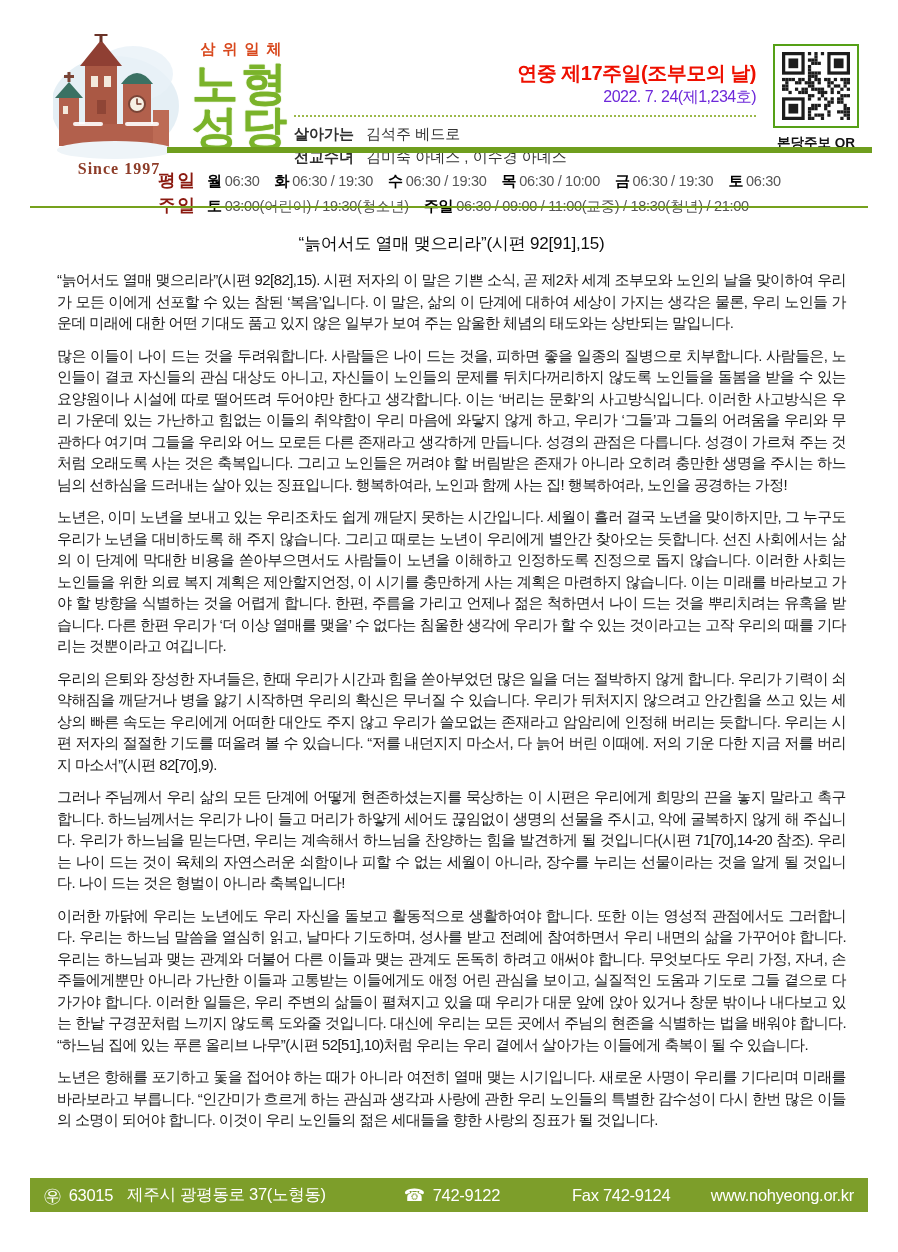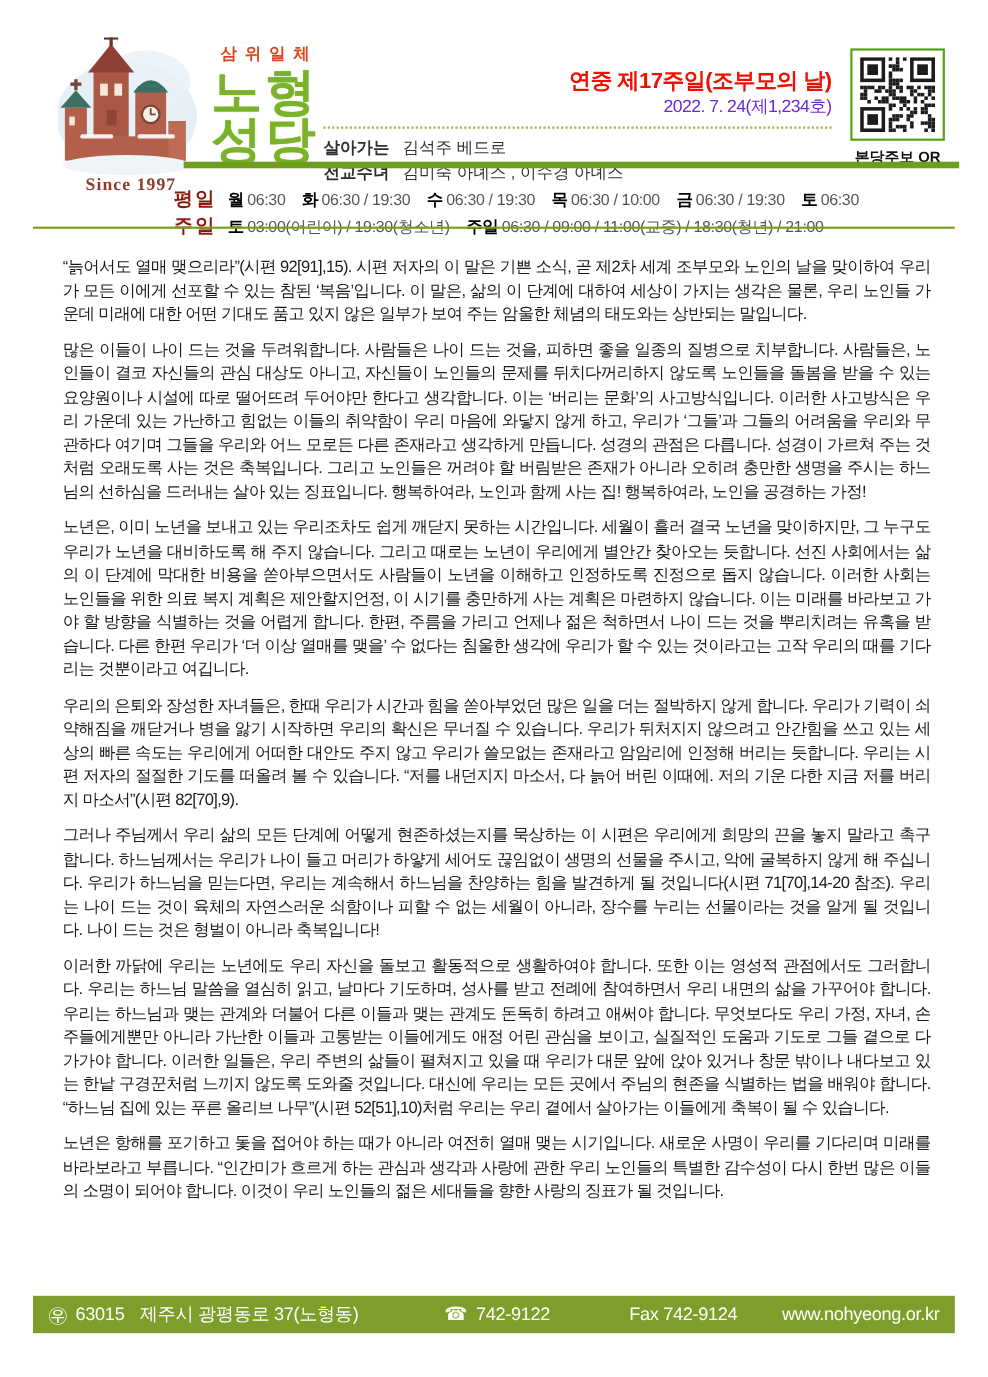--- a/index.html
+++ b/index.html
@@ -284,21 +284,22 @@
         <span class="mass-label">주일</span>
         <span class="mass-item"><b>토</b><span>03:00(어린이) / 19:30(청소년)</span></span>
         <span class="mass-item"><b>주일</b><span>06:30 / 09:00 / 11:00(교중) / 18:30(청년) / 21:00</span></span>
       </div>
     </div>
 
     <div class="thin-line"></div>
   </div>
 
   <div class="article">
-    <p>“늙어서도 열매 맺으리라”(시편 92[91],15). 시편 저자의 이 말은 기쁜 소식, 곧 제2차 세계 조부모와 노인의 날을 맞이하여 우리가 모든 이에게 선포할 수 있는 참된 ‘복음’입니다. 이 말은, 삶의 이 단계에 대하여 세상이 가지는 생각은 물론, 우리 노인들 가운데 미래에 대한 어떤 기대도 품고 있지 않은 일부가 보여 주는 암울한 체념의 태도와는 상반되는 말입니다.</p>
+    <h1 class="article-title">“늙어서도 열매 맺으리라”(시편 92[91],15)</h1>
+    <p>“늙어서도 열매 맺으리라”(시편 92[82],15). 시편 저자의 이 말은 기쁜 소식, 곧 제2차 세계 조부모와 노인의 날을 맞이하여 우리가 모든 이에게 선포할 수 있는 참된 ‘복음’입니다. 이 말은, 삶의 이 단계에 대하여 세상이 가지는 생각은 물론, 우리 노인들 가운데 미래에 대한 어떤 기대도 품고 있지 않은 일부가 보여 주는 암울한 체념의 태도와는 상반되는 말입니다.</p>
     <p>많은 이들이 나이 드는 것을 두려워합니다. 사람들은 나이 드는 것을, 피하면 좋을 일종의 질병으로 치부합니다. 사람들은, 노인들이 결코 자신들의 관심 대상도 아니고, 자신들이 노인들의 문제를 뒤치다꺼리하지 않도록 노인들을 돌봄을 받을 수 있는 요양원이나 시설에 따로 떨어뜨려 두어야만 한다고 생각합니다. 이는 ‘버리는 문화’의 사고방식입니다. 이러한 사고방식은 우리 가운데 있는 가난하고 힘없는 이들의 취약함이 우리 마음에 와닿지 않게 하고, 우리가 ‘그들’과 그들의 어려움을 우리와 무관하다 여기며 그들을 우리와 어느 모로든 다른 존재라고 생각하게 만듭니다. 성경의 관점은 다릅니다. 성경이 가르쳐 주는 것처럼 오래도록 사는 것은 축복입니다. 그리고 노인들은 꺼려야 할 버림받은 존재가 아니라 오히려 충만한 생명을 주시는 하느님의 선하심을 드러내는 살아 있는 징표입니다. 행복하여라, 노인과 함께 사는 집! 행복하여라, 노인을 공경하는 가정!</p>
     <p>노년은, 이미 노년을 보내고 있는 우리조차도 쉽게 깨닫지 못하는 시간입니다. 세월이 흘러 결국 노년을 맞이하지만, 그 누구도 우리가 노년을 대비하도록 해 주지 않습니다. 그리고 때로는 노년이 우리에게 별안간 찾아오는 듯합니다. 선진 사회에서는 삶의 이 단계에 막대한 비용을 쏟아부으면서도 사람들이 노년을 이해하고 인정하도록 진정으로 돕지 않습니다. 이러한 사회는 노인들을 위한 의료 복지 계획은 제안할지언정, 이 시기를 충만하게 사는 계획은 마련하지 않습니다. 이는 미래를 바라보고 가야 할 방향을 식별하는 것을 어렵게 합니다. 한편, 주름을 가리고 언제나 젊은 척하면서 나이 드는 것을 뿌리치려는 유혹을 받습니다. 다른 한편 우리가 ‘더 이상 열매를 맺을’ 수 없다는 침울한 생각에 우리가 할 수 있는 것이라고는 고작 우리의 때를 기다리는 것뿐이라고 여깁니다.</p>
     <p>우리의 은퇴와 장성한 자녀들은, 한때 우리가 시간과 힘을 쏟아부었던 많은 일을 더는 절박하지 않게 합니다. 우리가 기력이 쇠약해짐을 깨닫거나 병을 앓기 시작하면 우리의 확신은 무너질 수 있습니다. 우리가 뒤처지지 않으려고 안간힘을 쓰고 있는 세상의 빠른 속도는 우리에게 어떠한 대안도 주지 않고 우리가 쓸모없는 존재라고 암암리에 인정해 버리는 듯합니다. 우리는 시편 저자의 절절한 기도를 떠올려 볼 수 있습니다. “저를 내던지지 마소서, 다 늙어 버린 이때에. 저의 기운 다한 지금 저를 버리지 마소서”(시편 82[70],9).</p>
     <p>그러나 주님께서 우리 삶의 모든 단계에 어떻게 현존하셨는지를 묵상하는 이 시편은 우리에게 희망의 끈을 놓지 말라고 촉구합니다. 하느님께서는 우리가 나이 들고 머리가 하얗게 세어도 끊임없이 생명의 선물을 주시고, 악에 굴복하지 않게 해 주십니다. 우리가 하느님을 믿는다면, 우리는 계속해서 하느님을 찬양하는 힘을 발견하게 될 것입니다(시편 71[70],14-20 참조). 우리는 나이 드는 것이 육체의 자연스러운 쇠함이나 피할 수 없는 세월이 아니라, 장수를 누리는 선물이라는 것을 알게 될 것입니다. 나이 드는 것은 형벌이 아니라 축복입니다!</p>
     <p>이러한 까닭에 우리는 노년에도 우리 자신을 돌보고 활동적으로 생활하여야 합니다. 또한 이는 영성적 관점에서도 그러합니다. 우리는 하느님 말씀을 열심히 읽고, 날마다 기도하며, 성사를 받고 전례에 참여하면서 우리 내면의 삶을 가꾸어야 합니다. 우리는 하느님과 맺는 관계와 더불어 다른 이들과 맺는 관계도 돈독히 하려고 애써야 합니다. 무엇보다도 우리 가정, 자녀, 손주들에게뿐만 아니라 가난한 이들과 고통받는 이들에게도 애정 어린 관심을 보이고, 실질적인 도움과 기도로 그들 곁으로 다가가야 합니다. 이러한 일들은, 우리 주변의 삶들이 펼쳐지고 있을 때 우리가 대문 앞에 앉아 있거나 창문 밖이나 내다보고 있는 한낱 구경꾼처럼 느끼지 않도록 도와줄 것입니다. 대신에 우리는 모든 곳에서 주님의 현존을 식별하는 법을 배워야 합니다. “하느님 집에 있는 푸른 올리브 나무”(시편 52[51],10)처럼 우리는 우리 곁에서 살아가는 이들에게 축복이 될 수 있습니다.</p>
     <p>노년은 항해를 포기하고 돛을 접어야 하는 때가 아니라 여전히 열매 맺는 시기입니다. 새로운 사명이 우리를 기다리며 미래를 바라보라고 부릅니다. “인간미가 흐르게 하는 관심과 생각과 사랑에 관한 우리 노인들의 특별한 감수성이 다시 한번 많은 이들의 소명이 되어야 합니다. 이것이 우리 노인들의 젊은 세대들을 향한 사랑의 징표가 될 것입니다.</p>
   </div>
 
   <div class="footer">
     <span class="f-addr">

